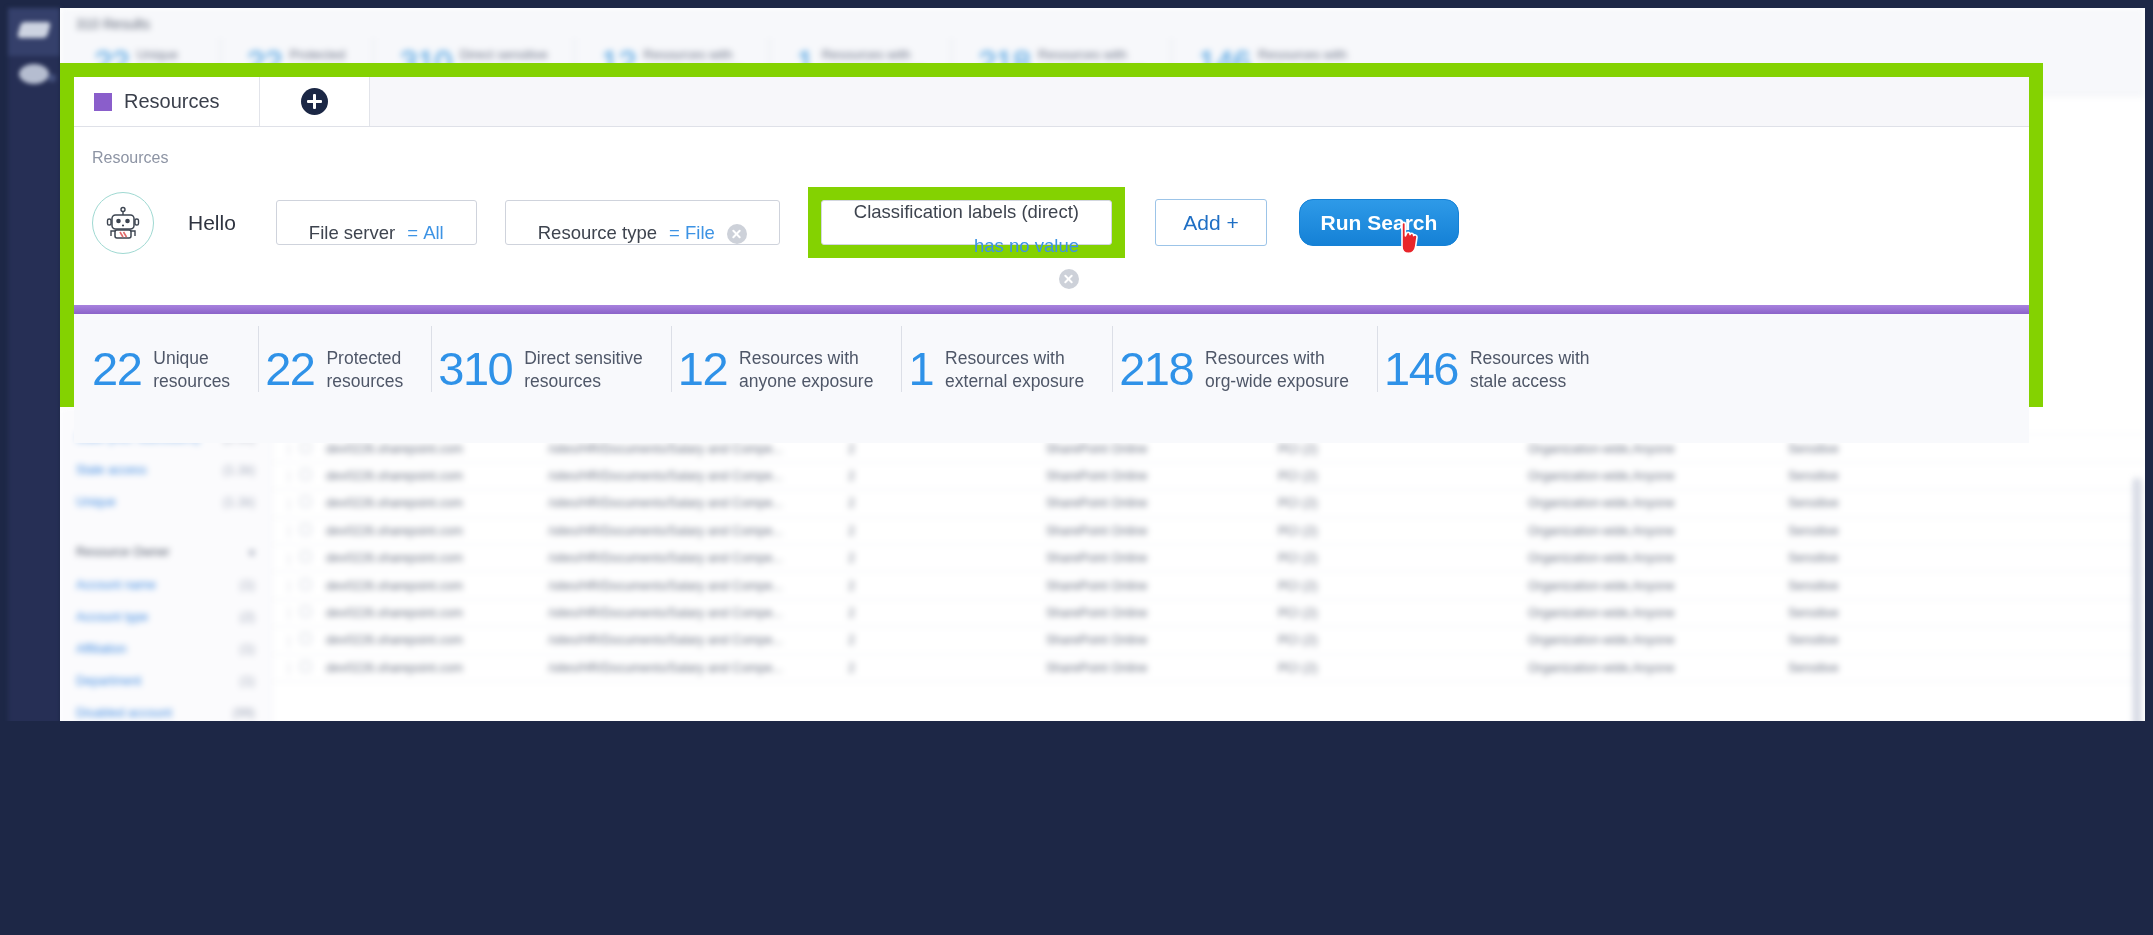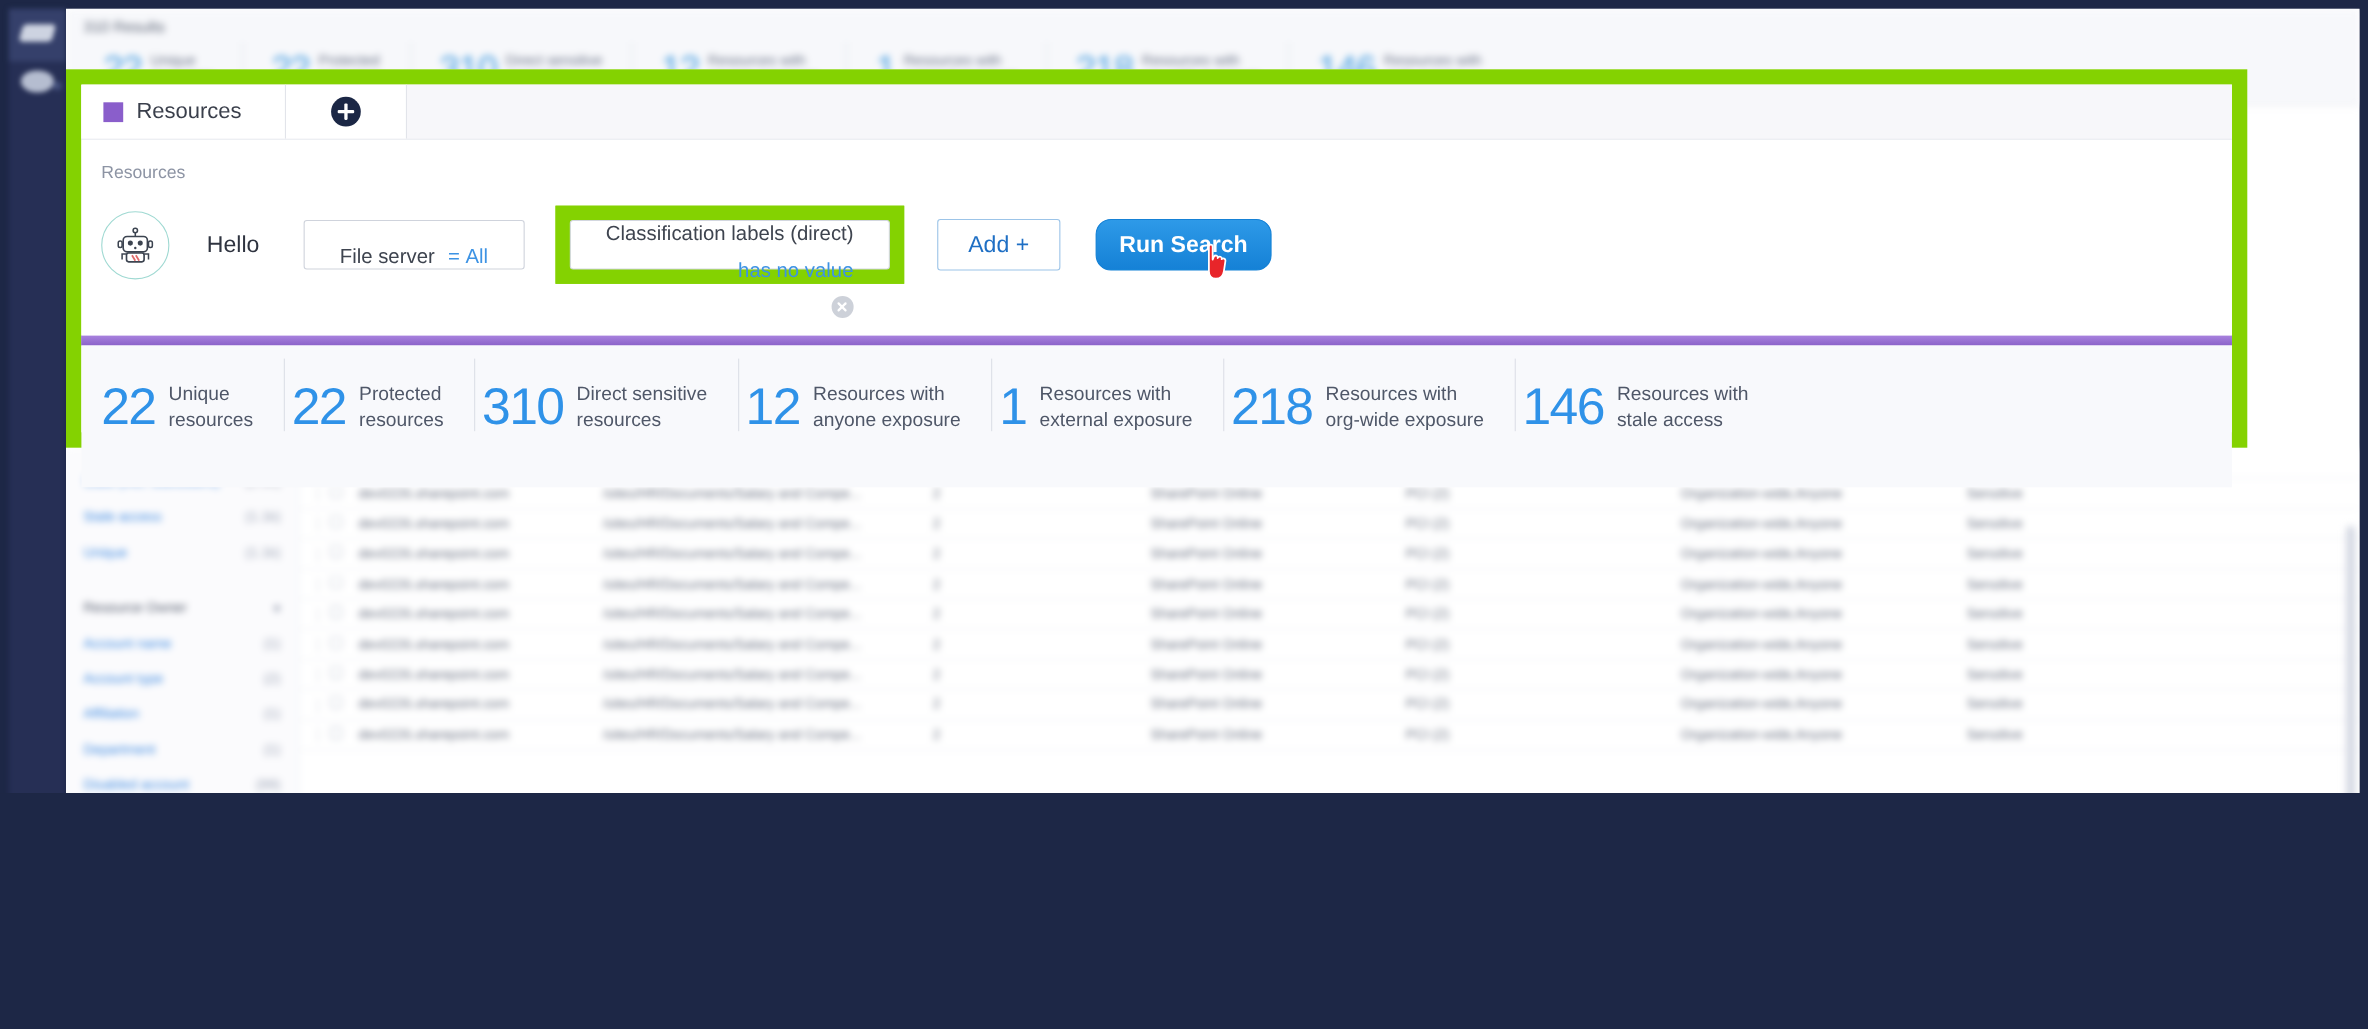--- a/index.html
+++ b/index.html
@@ -596,20 +596,25 @@
           </svg>
         </div>
 
         <div class="greeting">Hello</div>
 
         <div class="chip">
           <span class="ckey">File server</span>
           <span class="cval"><span>=</span>&nbsp;<span>All</span></span>
         </div>
 
+        <div class="chip">
+          <span class="ckey">Resource type</span>
+          <span class="cval"><span>=</span>&nbsp;<span>File</span></span>
+          <span class="cx"></span>
+        </div>
 
 
         <div class="chip-hl">
           <div class="chip">
             <span class="ckey">Classification labels (direct)</span>
             <span class="cval">has no value</span>
             <span class="cx"></span>
           </div>
         </div>
 

